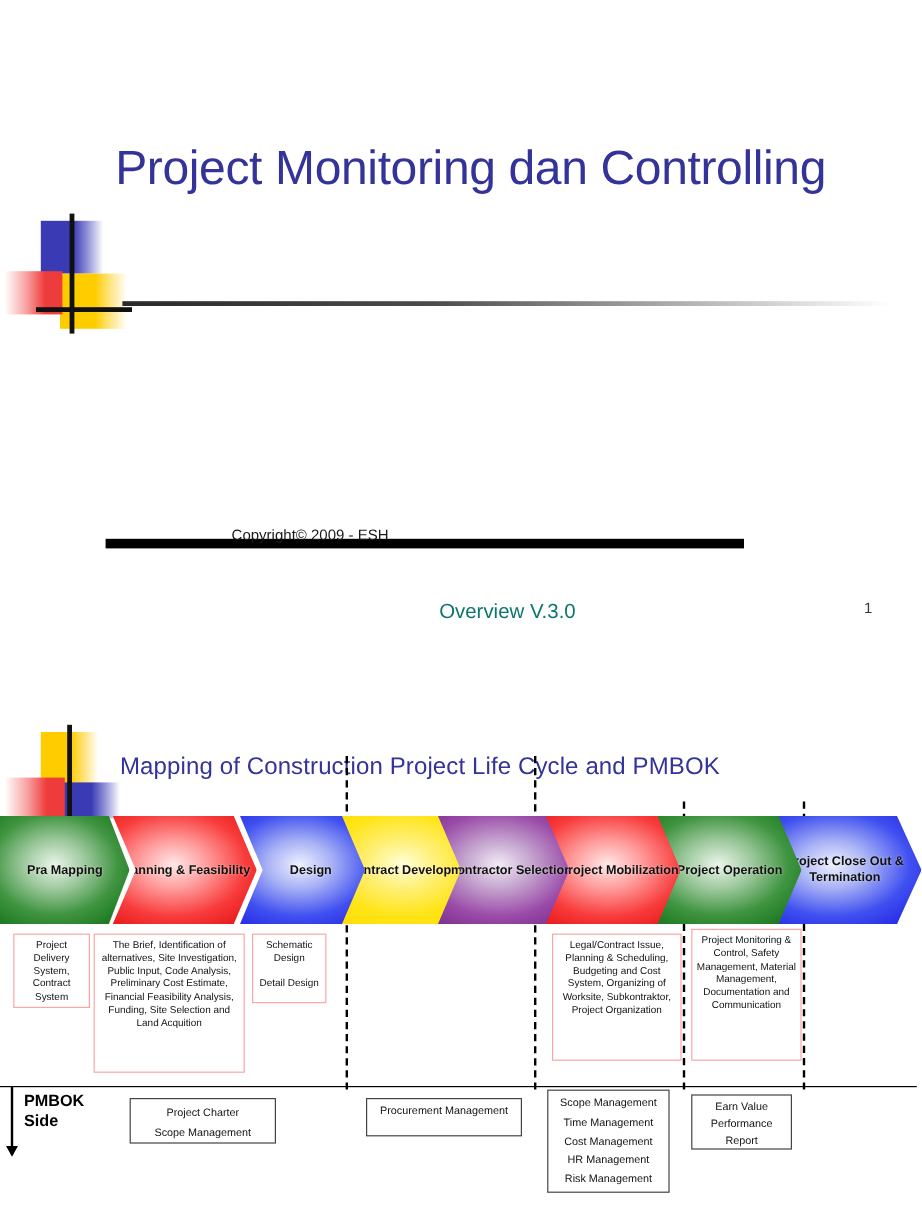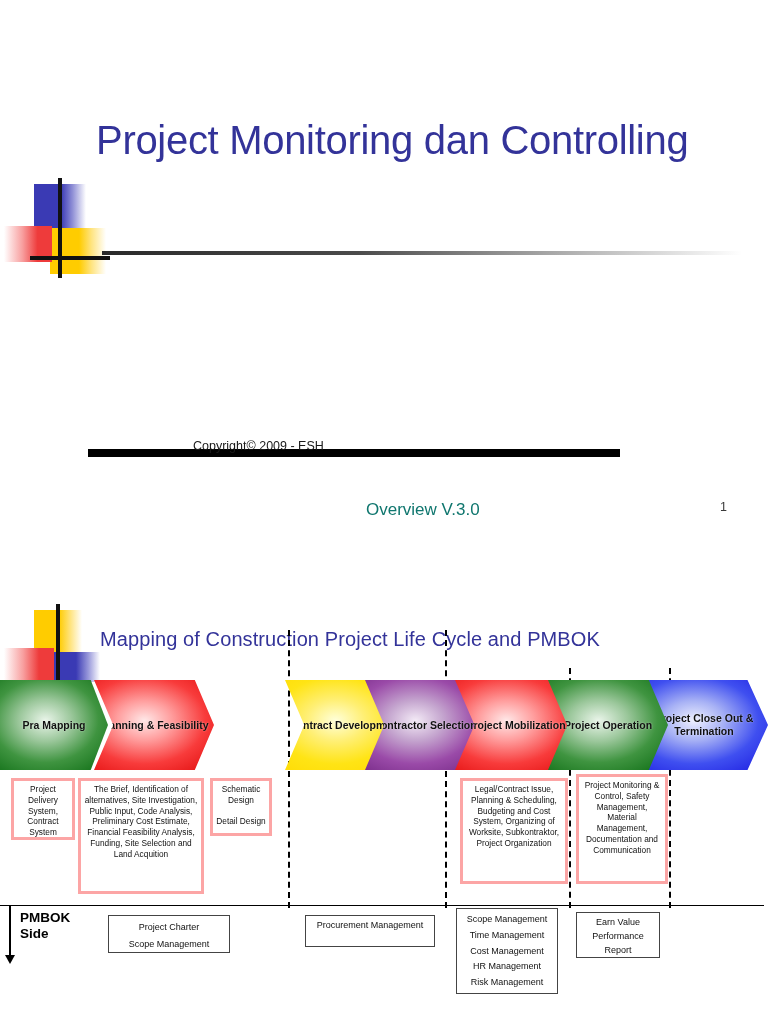--- a/index.html
+++ b/index.html
@@ -67,21 +67,21 @@
   .chev span{display:block;padding:0 2px;position:relative;z-index:2;
      text-shadow:0 0 2px rgba(255,255,255,.55);}
   .c-green{background:radial-gradient(ellipse at 42% 45%, #eaf5ea 0%, #9bc79b 30%, #3f9440 60%, #0b6b12 100%);}
   .c-red{background:radial-gradient(ellipse at 42% 45%, #ffe8e8 0%, #ff9e9e 28%, #f83b3b 62%, #e00b0b 100%);}
   .c-blue{background:radial-gradient(ellipse at 42% 45%, #eef0ff 0%, #a8b2f5 28%, #3f4ff0 62%, #1b1be0 100%);}
   .c-yellow{background:radial-gradient(ellipse at 42% 45%, #ffffd9 0%, #ffef73 30%, #ffe415 62%, #ffd900 100%);}
   .c-purple{background:radial-gradient(ellipse at 42% 45%, #f3eaf6 0%, #c5a6cf 28%, #9a4aa8 62%, #6f2480 100%);}
 
   
   .boxrow{position:absolute;left:0;top:212px;width:768px;height:128px;}
-  .dbox{position:absolute;border:3px solid #fca5a5;background:#fff;
+  .dbox{position:absolute;border:1px solid #fca5a5;background:#fff;
      font-size:8.3px;color:#111;line-height:1.30;text-align:center;
      padding:3px 3px;box-sizing:border-box;}
 
   
   .hdivider{position:absolute;left:0;top:345px;width:764px;height:1px;background:#000;}
   .pmbok-arrow{position:absolute;left:9px;top:345px;width:2px;height:50px;background:#000;}
   .pmbok-arrow:after{content:"";position:absolute;left:-4px;top:50px;
      border-left:5px solid transparent;border-right:5px solid transparent;border-top:9px solid #000;}
   .pmbok-label{position:absolute;left:20px;top:350px;font-size:13.5px;font-weight:bold;
      color:#000;line-height:1.18;width:62px;}
@@ -132,20 +132,23 @@
     <div class="dashline" style="left:569px;top:108px;height:240px;"></div>
     <div class="dashline" style="left:669px;top:108px;height:240px;"></div>
 
     <div class="chevrons">
       <div class="chev first c-green" style="left:0px;width:108px;">
         <span>Pra Mapping</span>
         </div>
       <div class="chev c-red" style="left:94px;width:120px;">
         <span>Planning &amp; Feasibility</span>
         </div>
+      <div class="chev c-blue" style="left:200px;width:118px;">
+        <span>Design</span>
+        </div>
       <div class="chev c-yellow" style="left:285px;width:120px;">
         <span>Contract Development</span>
         </div>
       <div class="chev c-purple" style="left:365px;width:120px;">
         <span>Contractor Selection</span>
         </div>
       <div class="chev c-red" style="left:455px;width:122px;">
         <span>Project Mobilization</span>
         </div>
       <div class="chev c-blue" style="left:640px;width:128px;">

